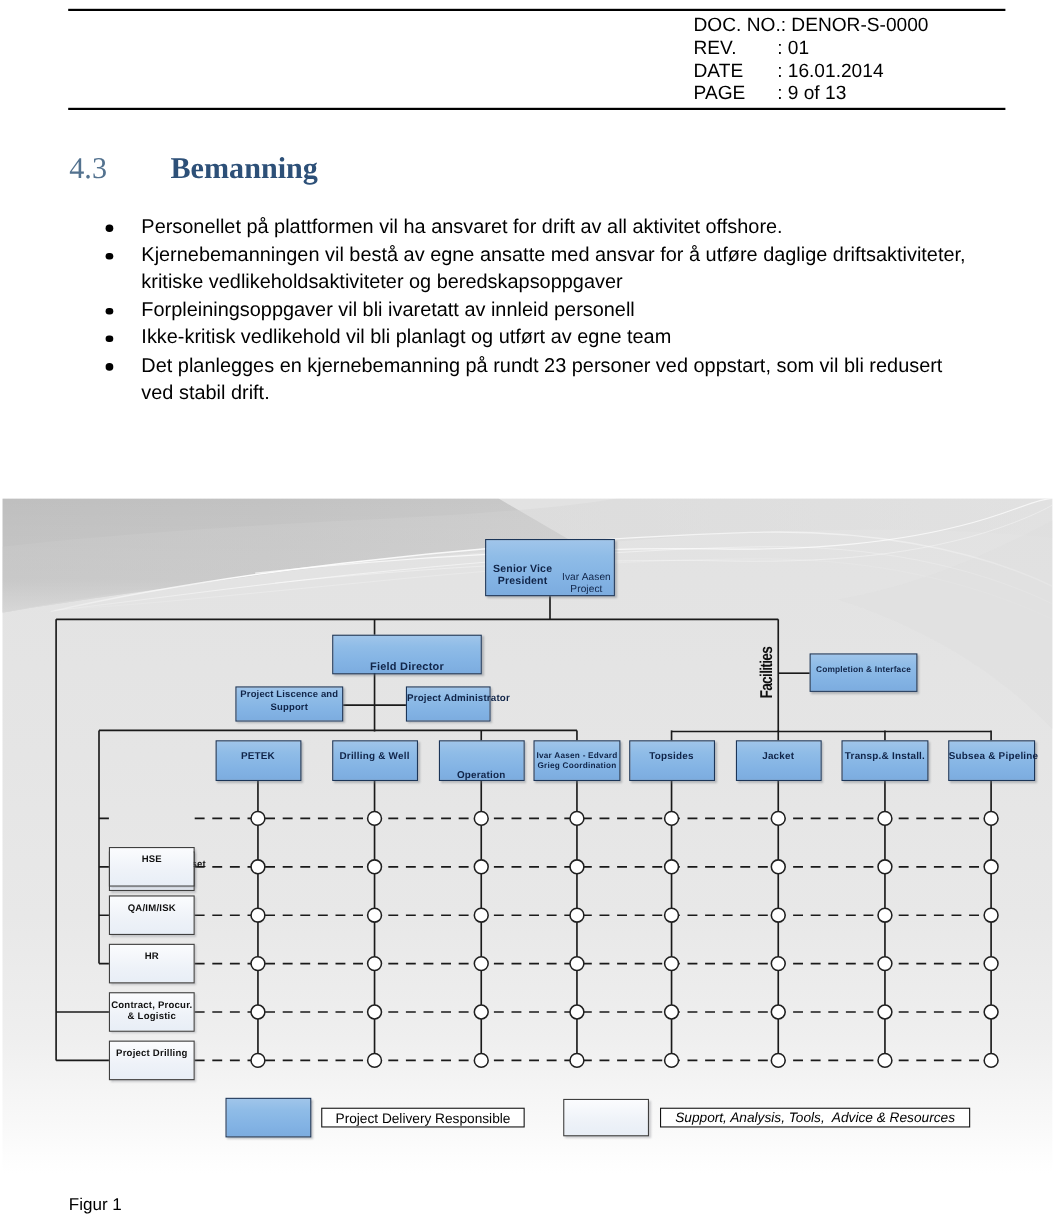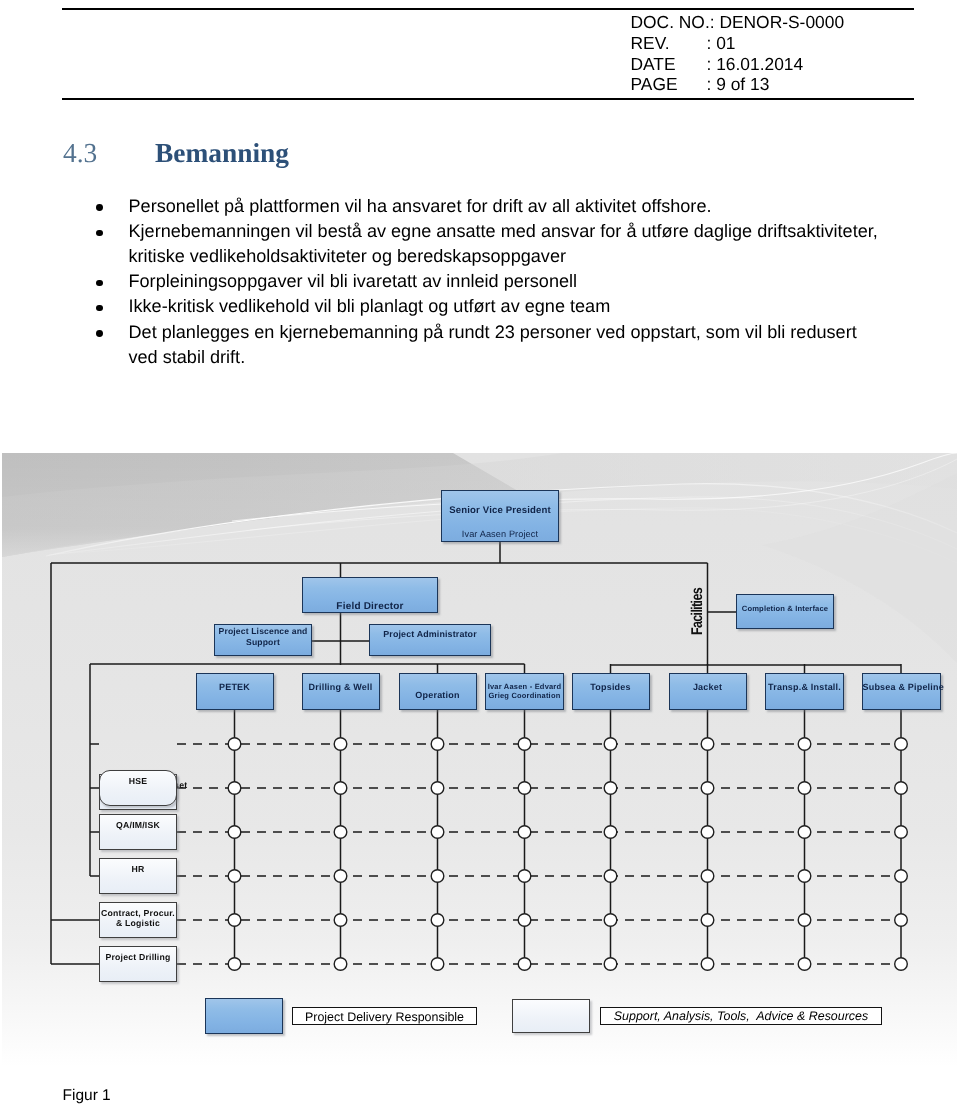--- a/index.html
+++ b/index.html
@@ -201,52 +201,52 @@
       <circle cx="899.0" cy="467.0" r="6.3"></circle>
       <circle cx="232.5" cy="511.0" r="6.3"></circle>
       <circle cx="338.5" cy="511.0" r="6.3"></circle>
       <circle cx="435.5" cy="511.0" r="6.3"></circle>
       <circle cx="522.5" cy="511.0" r="6.3"></circle>
       <circle cx="608.5" cy="511.0" r="6.3"></circle>
       <circle cx="705.5" cy="511.0" r="6.3"></circle>
       <circle cx="802.5" cy="511.0" r="6.3"></circle>
       <circle cx="899.0" cy="511.0" r="6.3"></circle>
     </svg>
-    <div class="nodebox blue" style="left:439.0px;top:37.0px;width:118px;height:52px;flex-direction:column;justify-content:flex-start;padding-top:14px;">
+    <div class="nodebox blue" style="left:439.0px;top:37.0px;width:118px;height:52px;flex-direction:row;justify-content:flex-start;padding-top:14px;">
         <span class="t" style="font-size:9.6px">Senior Vice President</span>
         <span class="s" style="font-size:9.2px;margin-top:13px">Ivar Aasen Project</span>
       </div>
       <div class="nodebox blue" style="left:271.0px;top:124.0px;width:136px;height:36px;font-size:10px;font-weight:bold;align-items:flex-start;padding-top:23px;letter-spacing:0.2px;margin-left:29px;">
         <span>Field Director</span>
       </div>
       <div class="nodebox blue" style="left:212.0px;top:171.0px;width:98px;height:32px;font-size:8.6px;font-weight:bold;line-height:11px;align-items:flex-start;padding-top:1.2px;letter-spacing:0.15px;">
         <div class="lns">
           <span class="ln">Project Liscence and</span>
           <span class="ln">Support</span>
         </div>
       </div>
-      <div class="nodebox blue" style="left:367.0px;top:171.0px;width:122px;height:32px;font-size:8.9px;font-weight:bold;line-height:9.8px;align-items:flex-start;padding-top:4.8px;letter-spacing:0.15px;">
+      <div class="nodebox blue" style="left:367.0px;top:171.0px;width:77px;height:32px;font-size:8.9px;font-weight:bold;line-height:9.8px;align-items:flex-start;padding-top:4.8px;letter-spacing:0.15px;">
         <div class="lns">
           <span class="ln">Project Administrator</span>
         </div>
       </div>
       <div class="nodebox blue" style="left:734.0px;top:141.0px;width:98px;height:35px;font-size:7.6px;font-weight:bold;align-items:flex-start;padding-top:9px;letter-spacing:0.15px;">
         <span>Completion &amp; Interface</span>
       </div>
       <div class="nodebox blue" style="left:193.5px;top:220.0px;width:78px;height:37px;font-size:9.0px;font-weight:bold;line-height:10.2px;letter-spacing:0.2px;align-items:flex-start;padding-top:8px;">
         <div class="lns">
           <span class="ln">PETEK</span>
         </div>
       </div>
       <div class="nodebox blue" style="left:299.5px;top:220.0px;width:78px;height:37px;font-size:9.0px;font-weight:bold;line-height:10.2px;letter-spacing:0.2px;align-items:flex-start;padding-top:8px;">
         <div class="lns">
           <span class="ln">Drilling &amp; Well</span>
         </div>
       </div>
-      <div class="nodebox blue" style="left:396.5px;top:220.0px;width:78px;height:37px;font-size:9.0px;font-weight:bold;line-height:10.2px;letter-spacing:0.2px;align-items:center;padding-top:8px;">
+      <div class="nodebox blue" style="left:396.5px;top:220.0px;width:78px;height:37px;font-size:9.0px;font-weight:bold;line-height:10.2px;letter-spacing:0.2px;align-items:flex-end;padding-top:8px;">
         <div class="lns">
           <span class="ln">Operation</span>
         </div>
       </div>
       <div class="nodebox blue" style="left:483.0px;top:220.0px;width:79px;height:37px;font-size:7.5px;font-weight:bold;line-height:10.2px;letter-spacing:0.2px;align-items:flex-start;padding-top:7.5px;line-height:9.6px;">
         <div class="lns">
           <span class="ln">Ivar Aasen - Edvard</span>
           <span class="ln">Grieg Coordination</span>
         </div>
       </div>
@@ -269,21 +269,21 @@
         <div class="lns">
           <span class="ln">Subsea &amp; Pipeline</span>
         </div>
       </div>
       <div class="nodebox light" style="left:97.0px;top:273.0px;width:78px;height:35.5px;font-size:8.7px;font-weight:bold;line-height:10.2px;align-items:flex-start;padding-top:4.5px;letter-spacing:0.2px;margin-top:48px;">
         <div class="lns">
           <span class="ln">Compliance &amp; Asset</span>
           <span class="ln">Integrity</span>
         </div>
       </div>
-      <div class="nodebox light" style="left:97.0px;top:317.0px;width:78px;height:35.5px;font-size:8.7px;font-weight:bold;line-height:10.2px;align-items:flex-start;padding-top:4.5px;letter-spacing:0.2px;border-radius:11px;">
+      <div class="nodebox light" style="left:97.0px;top:317.0px;width:78px;height:35.5px;font-size:8.7px;font-weight:bold;line-height:10.2px;align-items:flex-start;padding-top:4.5px;letter-spacing:0.2px;">
         <div class="lns">
           <span class="ln">HSE</span>
         </div>
       </div>
       <div class="nodebox light" style="left:97.0px;top:361.0px;width:78px;height:35.5px;font-size:8.7px;font-weight:bold;line-height:10.2px;align-items:flex-start;padding-top:4.5px;letter-spacing:0.2px;">
         <div class="lns">
           <span class="ln">QA/IM/ISK</span>
         </div>
       </div>
       <div class="nodebox light" style="left:97.0px;top:405.0px;width:78px;height:35.5px;font-size:8.7px;font-weight:bold;line-height:10.2px;align-items:flex-start;padding-top:4.5px;letter-spacing:0.2px;">

